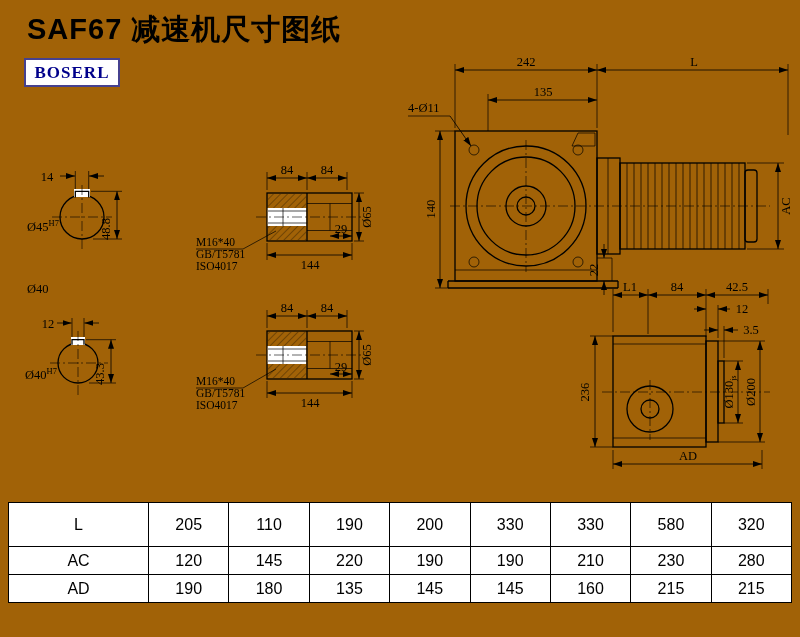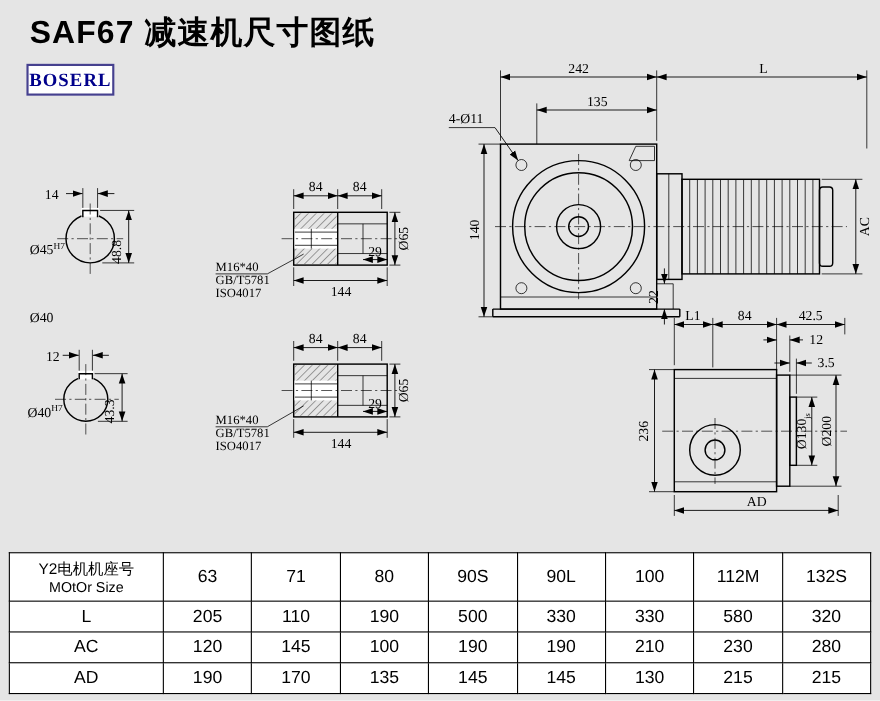--- a/index.html
+++ b/index.html
@@ -1,20 +1,20 @@
 <!DOCTYPE html>
 <html><head>
 <meta charset="utf-8">
 <style>
   * { margin:0; padding:0; box-sizing:border-box; }
   html,body { background:#fff; }
   body { width:800px; height:637px; font-family:"Liberation Sans", sans-serif; position:relative; }
-  .page { position:relative; width:800px; height:637px; background:#e5e5e5; overflow:hidden; }
+  .page { position:relative; width:800px; height:637px; background:#a16207; overflow:hidden; }
   .title { position:absolute; left:27px; top:10px; font-size:29px; font-weight:bold; color:#000; letter-spacing:1px; white-space:nowrap; }
-  .logo { position:absolute; left:24px; top:58px; width:80px; height:29px; border:2px solid #46418f; display:flex; align-items:center; justify-content:center; background:#fff; }
+  .logo { position:absolute; left:24px; top:58px; width:96px; height:29px; border:2px solid #46418f; display:flex; align-items:center; justify-content:center; background:#fff; }
   .logo span { font-size:17px; font-weight:bold; color:#00008b; letter-spacing:1px; font-family:"Liberation Serif", serif; }
   svg.sheet { position:absolute; left:0; top:0; }
   .draw { fill:none; stroke:#000; stroke-width:1.3; }
   .thin { fill:none; stroke:#000; stroke-width:0.7; }
   .dim  { fill:none; stroke:#000; stroke-width:0.8; }
   .cl   { fill:none; stroke:#000; stroke-width:0.6; stroke-dasharray:10 3 2 3; }
   .dtext { font-family:"Liberation Serif", serif; font-size:12.5px; fill:#000; }
   .small { font-size:11.5px; }
   table.size { position:absolute; left:8px; top:502px; width:784px; border-collapse:collapse; table-layout:fixed; background:#fff; }
   table.size td { border:1px solid #000; text-align:center; vertical-align:middle; font-size:16px; color:#000; height:28px; padding:0; }
@@ -253,62 +253,48 @@
       <line class="thin" x1="613" y1="450" x2="613" y2="469"></line>
       <line class="thin" x1="762" y1="450" x2="762" y2="469"></line>
       <line class="dim" x1="613" y1="464" x2="762" y2="464" marker-start="url(#arr)" marker-end="url(#arr)"></line>
       <text class="dtext" x="688" y="460" text-anchor="middle">AD</text>
     </g>
   </svg>
 
   <table class="size">
     <tbody>
         <tr>
-          <td class="label-cell">
-            <div class="cn">Y2电机机座号</div>
-            <div class="en">MOtOr Size</div>
-          </td>
-          <td>63</td>
-          <td>71</td>
-          <td>80</td>
-          <td>90S</td>
-          <td>90L</td>
-          <td>100</td>
-          <td>112M</td>
-          <td>132S</td>
-        </tr>
-        <tr>
           <td class="label-cell">L</td>
           <td>205</td>
           <td>110</td>
           <td>190</td>
-          <td>500</td>
+          <td>200</td>
           <td>330</td>
           <td>330</td>
           <td>580</td>
           <td>320</td>
         </tr>
         <tr>
           <td class="label-cell">AC</td>
           <td>120</td>
           <td>145</td>
-          <td>100</td>
+          <td>220</td>
           <td>190</td>
           <td>190</td>
           <td>210</td>
           <td>230</td>
           <td>280</td>
         </tr>
         <tr>
           <td class="label-cell">AD</td>
           <td>190</td>
-          <td>170</td>
+          <td>180</td>
           <td>135</td>
           <td>145</td>
           <td>145</td>
-          <td>130</td>
+          <td>160</td>
           <td>215</td>
           <td>215</td>
         </tr>
       </tbody>
   </table>
 
 </div>
 
 </body></html>

